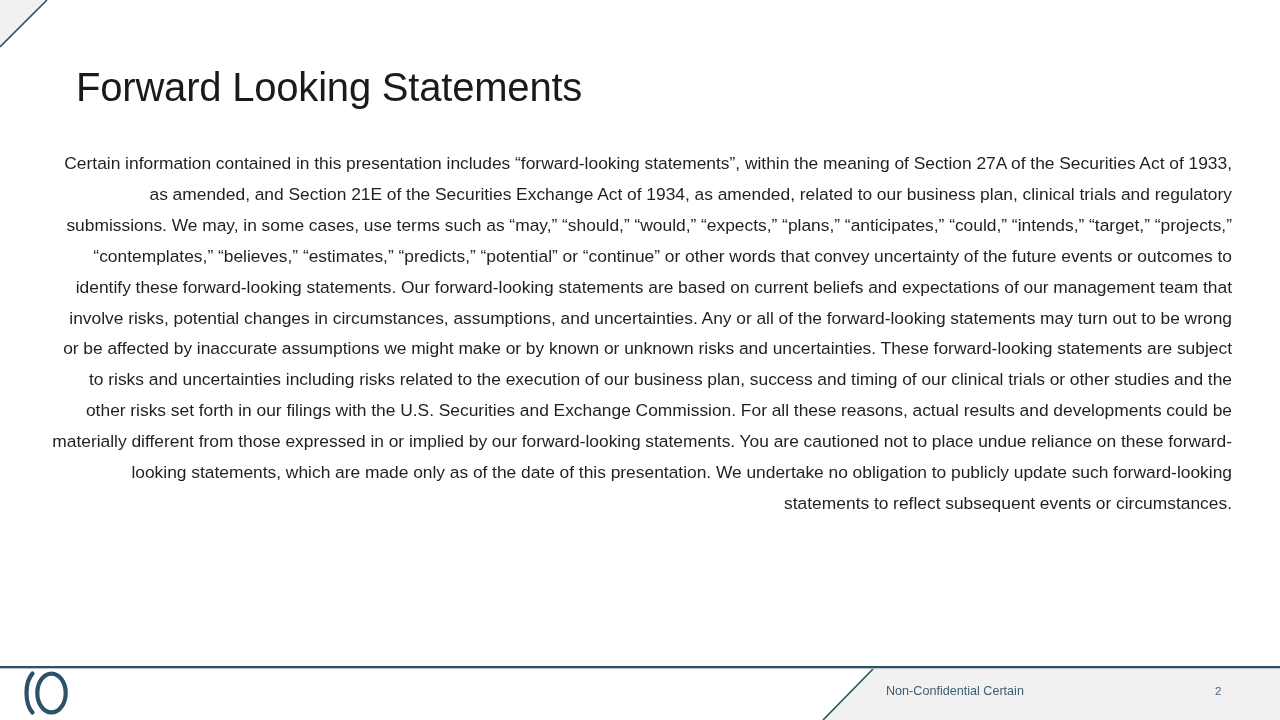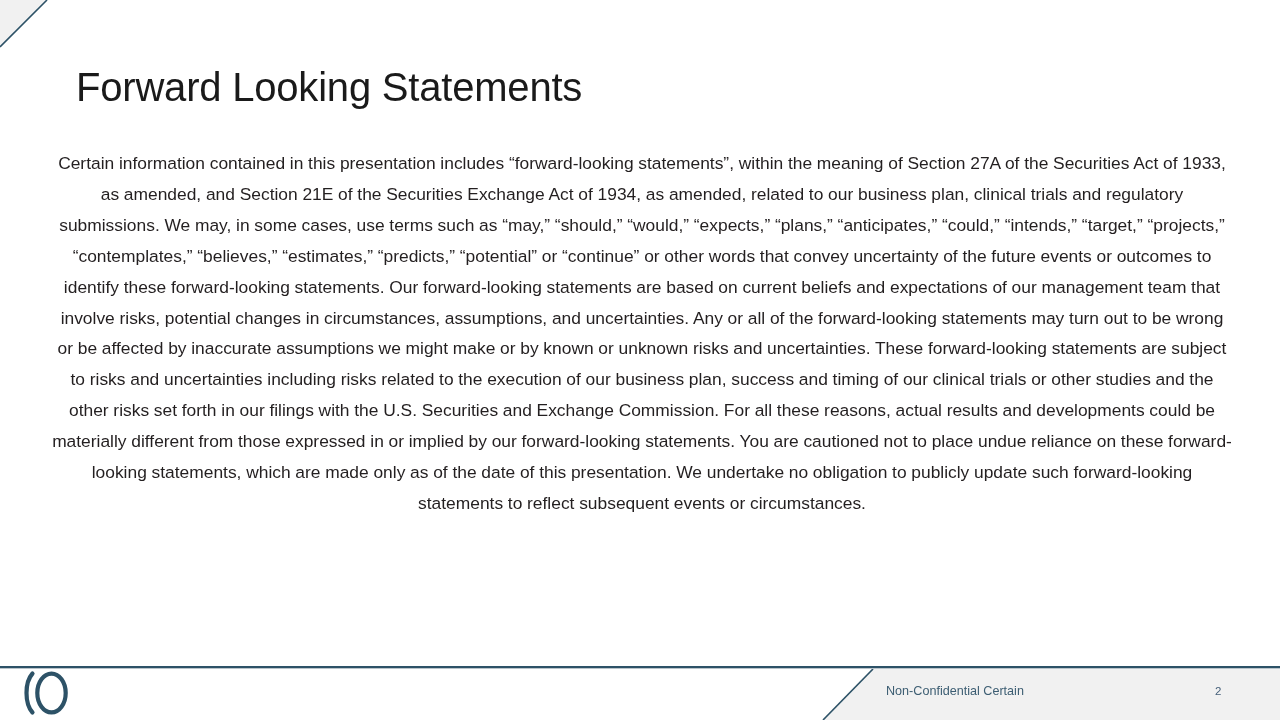--- a/index.html
+++ b/index.html
@@ -42,21 +42,21 @@
 
   
   .body-copy {
     position: absolute;
     left: 52px;
     top: 148px;
     width: 1180px;
     font-size: 17.4px;
     line-height: 30.9px;
     color: #231f20;
-    text-align: center;
+    text-align: right;
     word-spacing: -0.1px;
   }
 
   
   .footer-rule {
     position: absolute;
     left: 0;
     top: 666px;
     width: 1280px;
     height: 3px;

